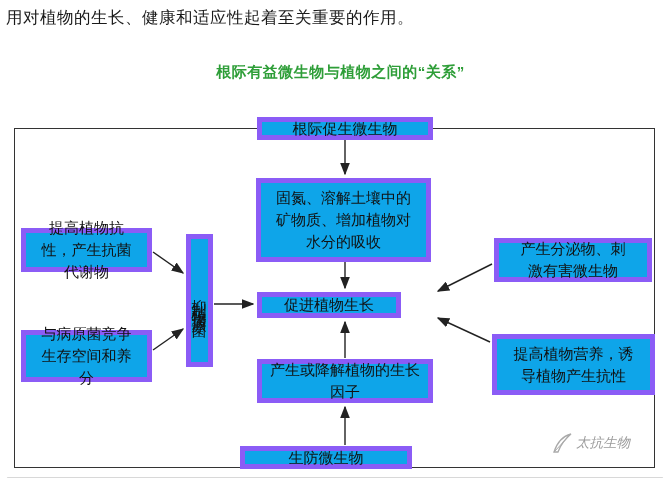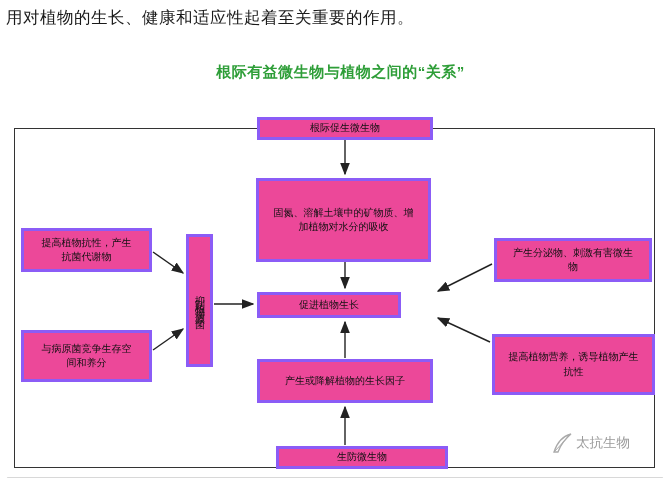--- a/index.html
+++ b/index.html
@@ -2,26 +2,26 @@
 <html><head>
 <meta charset="utf-8">
 <style>
   html,body{margin:0;padding:0;}
   .page{position:relative;width:670px;height:489px;background:#ffffff;font-family:"Liberation Sans",sans-serif;overflow:hidden;border-radius:31px;}
   .intro{position:absolute;left:6px;top:7px;font-size:16.5px;color:#1a1a1a;letter-spacing:.5px;}
   .diagram-title{position:absolute;left:0;right:0;top:63px;text-align:center;font-size:15px;font-weight:bold;letter-spacing:.5px;margin-left:11px;}
   .frame{position:absolute;left:14px;top:128px;width:641px;height:340px;border:1px solid #333;box-sizing:border-box;z-index:1;}
   .arrows{position:absolute;left:0;top:0;z-index:2;pointer-events:none;}
   .ar{stroke:#222;stroke-width:1.4;marker-end:url(#ah);}
-  .box{position:absolute;border:3px solid #8b5cf6;background:#ec4899;box-sizing:border-box;
+  .box{position:absolute;border:5px solid #8b5cf6;background:#0ea5e9;box-sizing:border-box;
        display:flex;align-items:center;justify-content:center;text-align:center;
-       font-size:10px;color:#111;line-height:1.45;z-index:3;}
+       font-size:15px;color:#111;line-height:1.45;z-index:3;}
   .vbox{writing-mode:vertical-rl;letter-spacing:4px;line-height:1;}
   .watermark{position:absolute;left:550px;top:431px;display:flex;align-items:center;gap:2px;
-             color:#9b9b9b;font-size:13.5px;z-index:4;}
+             color:#9b9b9b;font-size:13.5px;z-index:4;font-style:italic;}
   .bottom-line{position:absolute;left:0;top:477px;width:670px;height:1px;background:#d8d8d8;z-index:0;}
 </style>
 </head>
 <body>
 
 <div class="page">
 
   <div class="intro">用对植物的生长、健康和适应性起着至关重要的作用。</div>
 
   <div class="diagram-title" style="color: rgb(46, 158, 56);">根际有益微生物与植物之间的“关系”</div>
@@ -56,21 +56,21 @@
   <div class="box" style="left:21px;top:330px;width:131px;height:52px;padding:0 14px">与病原菌竞争生存空间和养分</div>
 
   <div class="box vbox" style="left:186px;top:234px;width:27px;height:133px">抑制植物病原菌</div>
 
   <div class="box" style="left:494px;top:238px;width:158px;height:44px;padding:0 16px">产生分泌物、刺激有害微生物</div>
 
   <div class="box" style="left:492px;top:334px;width:163px;height:61px;padding:0 11px">提高植物营养，诱导植物产生抗性</div>
 
   <div class="box" style="left:257px;top:359px;width:176px;height:44px;padding:0 4px">产生或降解植物的生长因子</div>
 
-  <div class="box" style="left:276px;top:446px;width:172px;height:23px">生防微生物</div>
+  <div class="box" style="left:240px;top:446px;width:172px;height:23px">生防微生物</div>
 
   <div class="watermark">
     <svg width="24" height="24" viewBox="0 0 24 24" aria-hidden="true">
       <path d="M4,21 C7,12 13,5 21,3 C16,7 11,13 8,21 Z" fill="none" stroke="#aaaaaa" stroke-width="1.3"></path>
       <line x1="4" y1="21" x2="19" y2="5" stroke="#aaaaaa" stroke-width="1"></line>
     </svg>
     <span>太抗生物</span>
   </div>
 
   <div class="bottom-line"></div>

